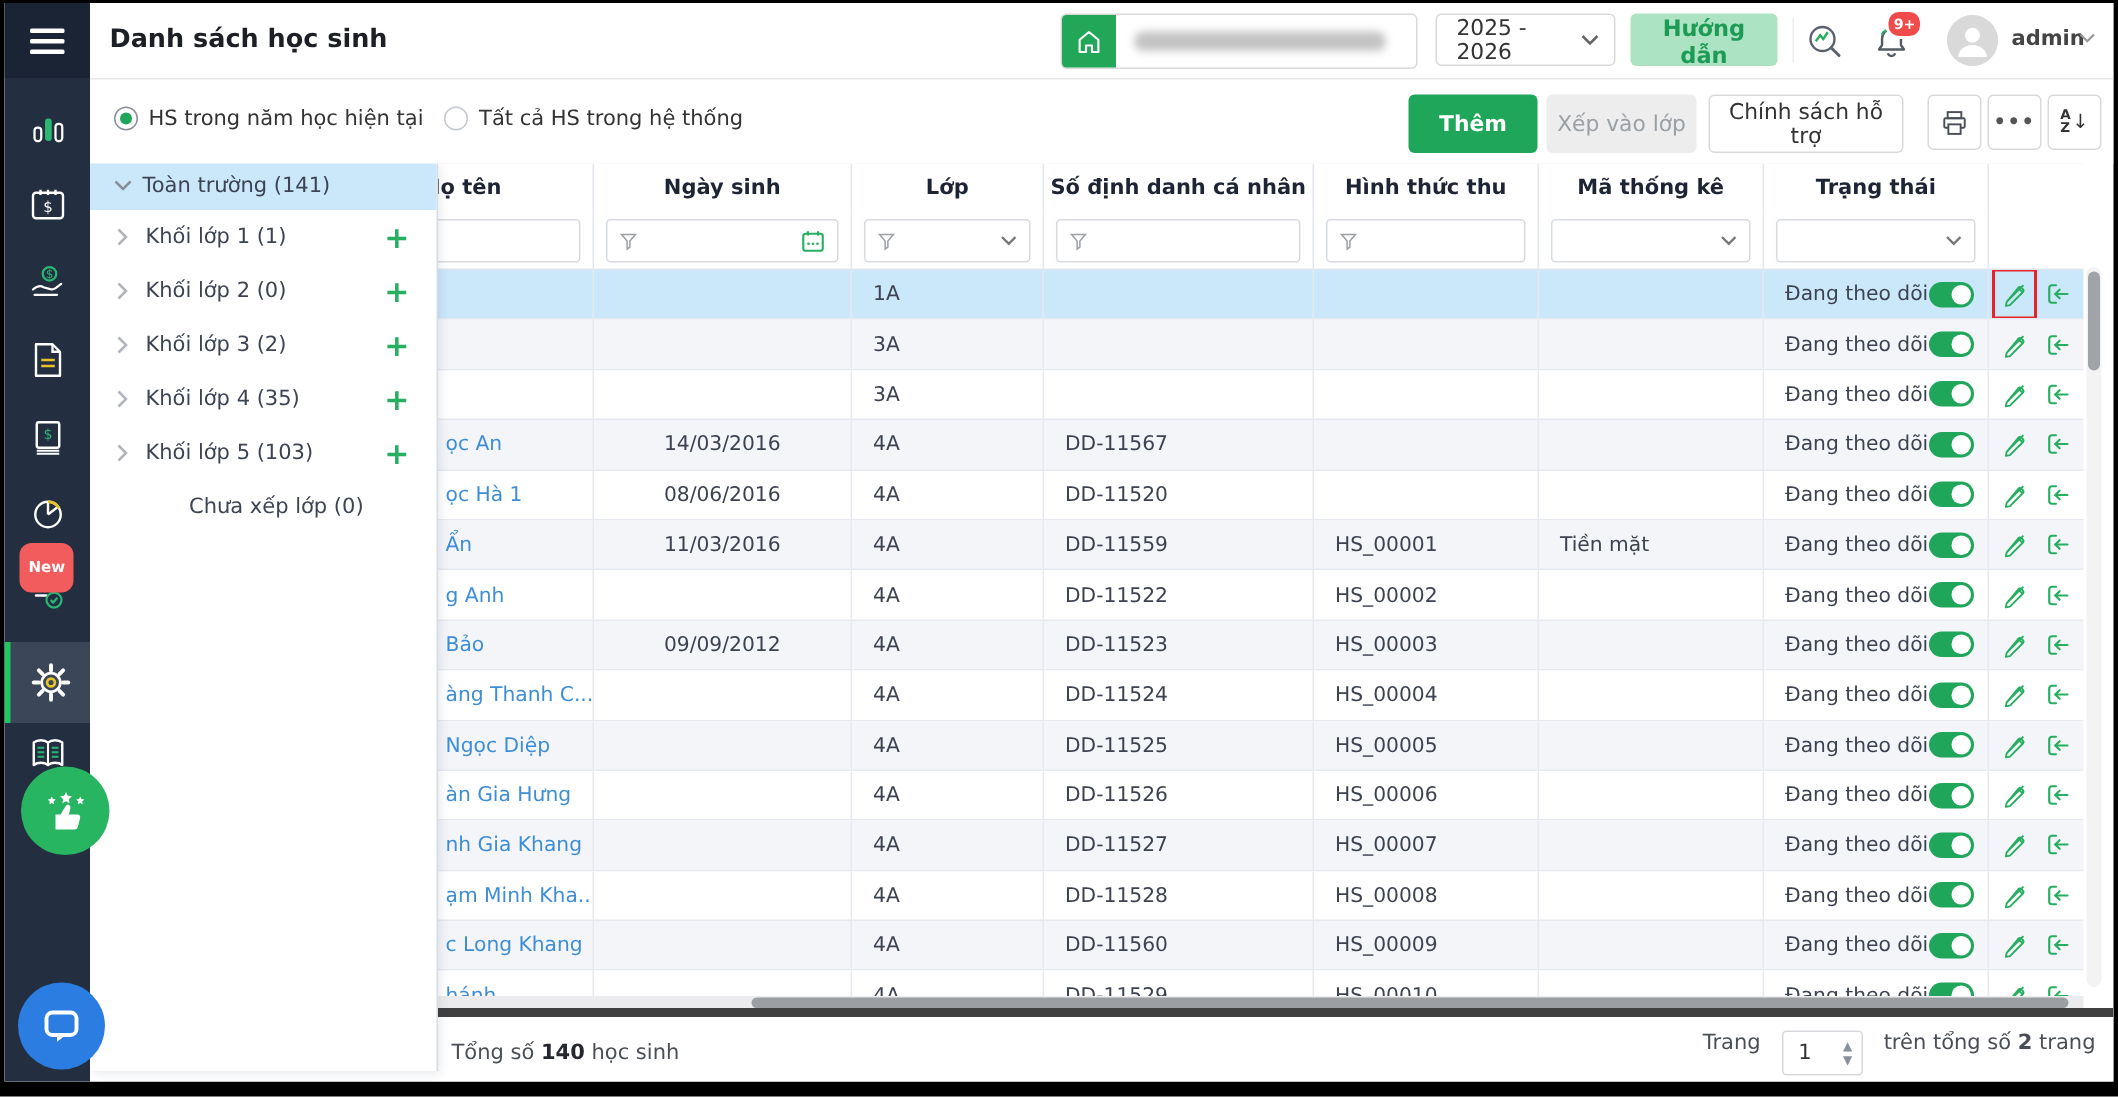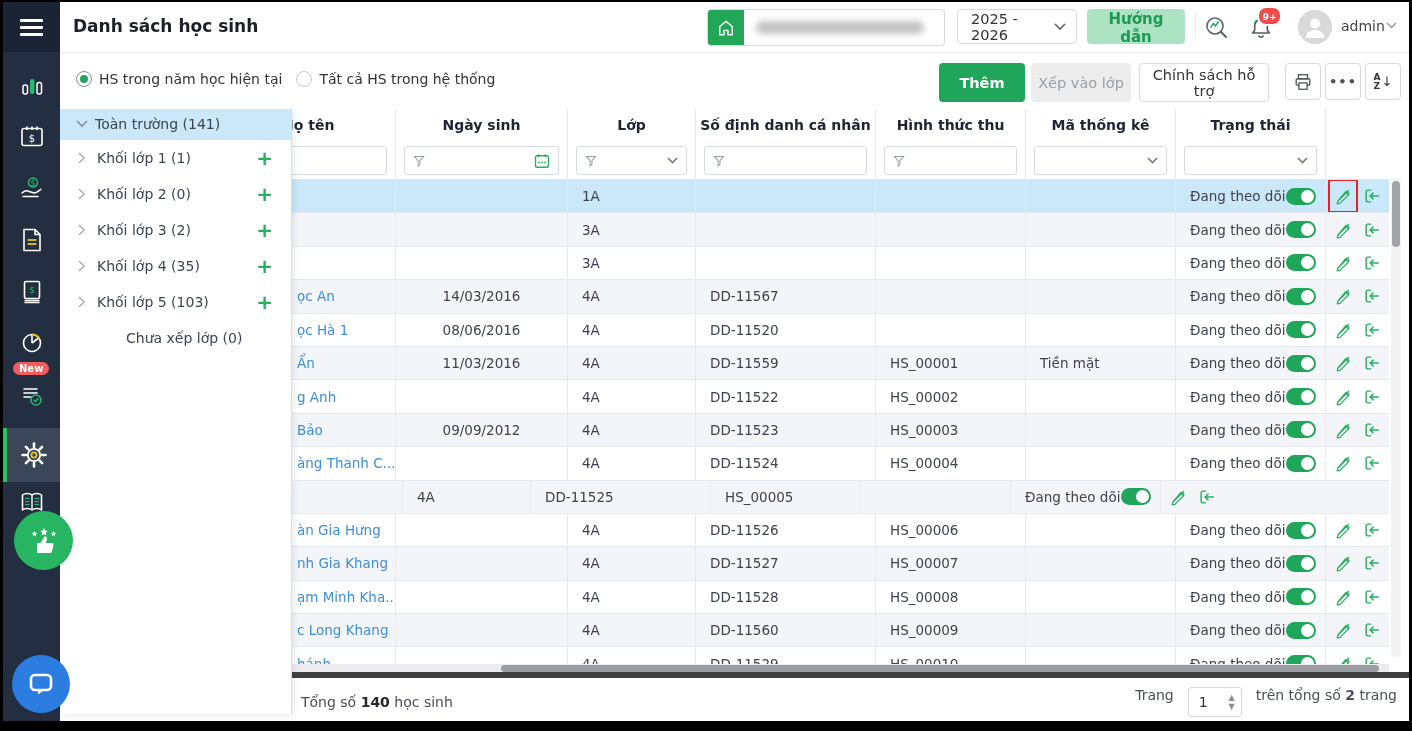--- a/index.html
+++ b/index.html
@@ -8,40 +8,40 @@
   .app{position:absolute;left:3px;top:2px;width:1406px;height:719px;background:#fff;overflow:hidden;}
 
   
   .sidebar{position:absolute;left:0;top:0;width:57px;height:719px;background:#232e41;z-index:20;}
   .hamburger{position:absolute;left:0;top:0;width:57px;height:50px;background:#1b2434;cursor:pointer;}
   .hamburger span{position:absolute;left:17px;width:23px;height:3px;background:#fff;border-radius:1px;}
   .hamburger span:nth-child(1){top:17px}.hamburger span:nth-child(2){top:24px}.hamburger span:nth-child(3){top:31px}
   .side-item{position:absolute;left:0;width:57px;height:44px;display:flex;align-items:center;justify-content:center;}
   .side-item.active{height:54px;background:#3b4759;border-left:4px solid #22c55e;width:53px;}
   .new-badge{position:absolute;left:10px;top:-12px;background:#f25c5c;color:#fff;font-size:10px;
-             padding:1px 6px;border-radius:8px;font-weight:600;z-index:2;}
+             padding:11px 6px;border-radius:8px;font-weight:600;z-index:2;}
   .float-btn{position:absolute;border-radius:50%;display:flex;align-items:center;justify-content:center;z-index:30;}
   .fb-green{left:11px;top:509px;width:59px;height:59px;background:#27b561;}
   .fb-blue{left:9px;top:653px;width:58px;height:58px;background:#2b7de1;}
 
   
   .topbar{position:absolute;left:57px;top:0;width:1349px;height:50px;background:#fff;border-bottom:1px solid #e7e7e7;z-index:15;}
   .page-title{position:absolute;left:13px;top:14px;font-size:17px;font-weight:700;color:#1c2026;}
   .school-select{position:absolute;left:647px;top:7px;width:236px;height:35px;border:1px solid #d9d9d9;border-radius:4px;display:flex;align-items:center;background:#fff;cursor:pointer;}
   .school-home{width:36px;height:35px;background:#21a757;border-radius:3px 0 0 3px;display:flex;align-items:center;justify-content:center;flex:none;}
   .school-blur{margin-left:12px;width:168px;height:13px;background:#c3c3c3;border-radius:7px;filter:blur(3px);}
   .year-select{position:absolute;left:897px;top:7px;width:120px;height:35px;border:1px solid #d9d9d9;border-radius:4px;display:flex;align-items:center;gap:10px;padding:0 10px 0 13px;box-sizing:border-box;cursor:pointer;font-size:14.5px;color:#333;}
   .year-select .lbl{flex:1}
   .help-btn{position:absolute;left:1027px;top:7px;width:98px;height:35px;background:#abe3c3;border:none;border-radius:4px;font-size:15px;font-weight:600;color:#1d9b55;cursor:pointer;font-family:inherit;}
   .hdr-div{position:absolute;left:1135px;top:10px;width:1px;height:30px;background:#eee;}
   .hdr-ico{position:absolute;top:9px;width:34px;height:34px;display:flex;align-items:center;justify-content:center;cursor:pointer;}
   .bell-badge{position:absolute;right:-4px;top:-5px;background:#f04a4a;color:#fff;font-size:9.5px;font-weight:700;
               min-width:11px;height:16px;padding:0 3px;border-radius:9px;display:flex;align-items:center;justify-content:center;border:2px solid #fff;}
   .avatar{position:absolute;left:1238px;top:8px;width:34px;height:34px;border-radius:50%;background:#d9d9d9;overflow:hidden;cursor:pointer;}
-  .admin-name{position:absolute;left:1281px;top:16px;font-size:14px;color:#444;cursor:pointer;}
+  .admin-name{position:absolute;left:1281px;top:16px;font-size:14px;color:#444;cursor:pointer;font-weight:bold;}
   .admin-chev{position:absolute;left:1326px;top:20px;}
 
   
   .toolbar{position:absolute;left:57px;top:51px;width:1349px;height:56px;background:#fff;z-index:14;}
   .radio-group{position:absolute;left:16px;top:18px;display:flex;gap:14px;align-items:center;font-size:14px;color:#333;}
   .radio{display:flex;align-items:center;gap:7px;cursor:pointer;}
   .rdot{width:16px;height:16px;border-radius:50%;box-sizing:border-box;background:#fff;}
   .rdot.on{border:1.5px solid #8a9099;position:relative;}
   .rdot.on:after{content:"";position:absolute;left:2.5px;top:2.5px;width:8px;height:8px;border-radius:50%;background:#1fa65a;}
   .rdot.off{border:1.5px solid #c4c9d0;}
@@ -451,20 +451,23 @@
           <svg width="18" height="18" viewBox="0 0 20 20">
                 <path d="M8.5,3.5 H5.5 a2,2 0 0 0 -2,2 v9 a2,2 0 0 0 2,2 h3" fill="none" stroke="#27ae60" stroke-width="1.6" stroke-linecap="round"></path>
                 <line x1="17" y1="10" x2="8" y2="10" stroke="#27ae60" stroke-width="1.6" stroke-linecap="round"></line>
                 <polyline points="11.2,6.8 8,10 11.2,13.2" fill="none" stroke="#27ae60" stroke-width="1.6" stroke-linecap="round" stroke-linejoin="round"></polyline>
               </svg>
         </span>
       </div>
     </div>
 
     <div class="trow alt">
+      <div class="td c0">
+            <span class="name-link">Ngọc Diệp</span>
+          </div>
       <div class="td c1"></div>
       <div class="td c2">4A</div>
       <div class="td c3">DD-11525</div>
       <div class="td c4">HS_00005</div>
       <div class="td c5"></div>
       <div class="td c6">
         <span>Đang theo dõi</span>
         <span class="toggle"></span>
       </div>
       <div class="td c7">

